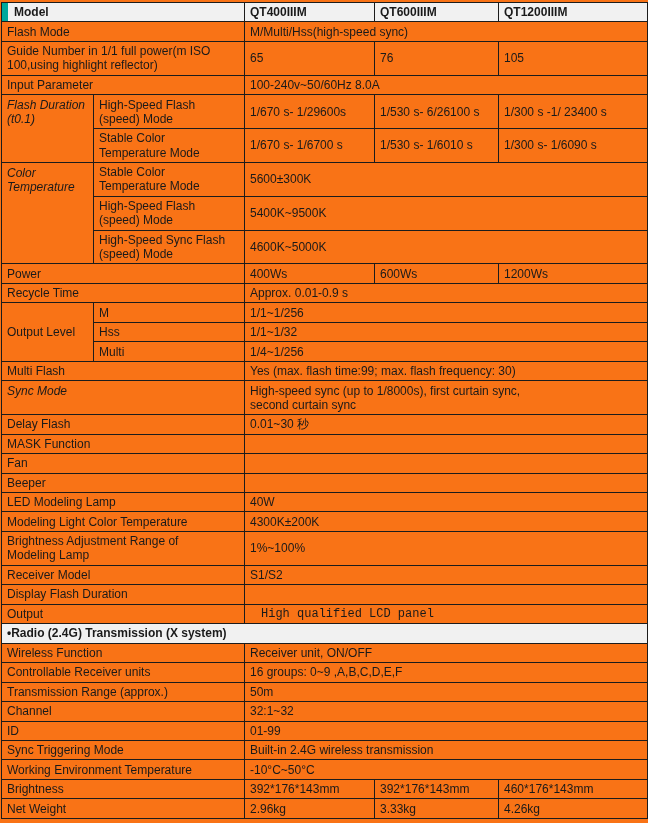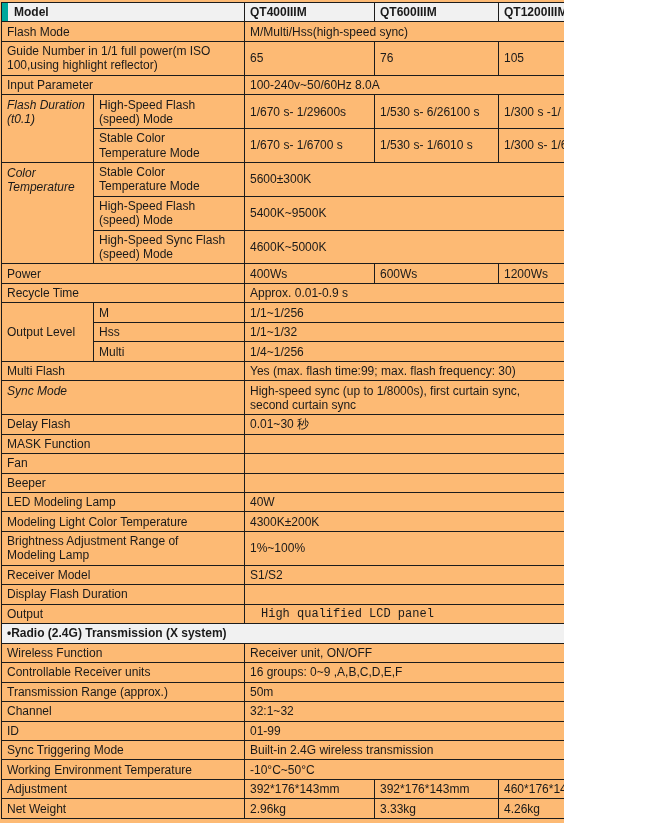--- a/index.html
+++ b/index.html
@@ -1,19 +1,19 @@
 <!DOCTYPE html>
 <html><head>
 <meta charset="utf-8">
 <style>
   * { box-sizing: border-box; }
   html, body { margin: 0; padding: 0; background: #ffffff; }
   body { font-family: "Liberation Sans", sans-serif; color: #1a1a1a; }
   .page {
-    width: 564px; height: 823px; background: #fdba74;
+    width: 648px; height: 823px; background: #f97316;
     padding: 2px 1px 2px 1px; overflow: hidden;
   }
   table.spec {
     border-collapse: collapse; table-layout: fixed;
     width: 646px; height: 817px;
   }
   td {
     border: 1px solid #1c1c1c;
     padding: 2px 4px 2px 5px;
     font-size: 12px; line-height: 1.18;
@@ -249,21 +249,21 @@
         <td colspan="2">Sync Triggering Mode</td>
         <td colspan="3">Built-in 2.4G wireless transmission</td>
       </tr>
 
       <tr>
         <td colspan="2">Working Environment Temperature</td>
         <td colspan="3">-10°C~50°C</td>
       </tr>
 
       <tr>
-        <td colspan="2">Adjustment</td>
+        <td colspan="2">Brightness</td>
         <td>392*176*143mm</td>
         <td>392*176*143mm</td>
         <td>460*176*143mm</td>
       </tr>
 
       <tr>
         <td colspan="2">Net Weight</td>
         <td>2.96kg</td>
         <td>3.33kg</td>
         <td>4.26kg</td>

